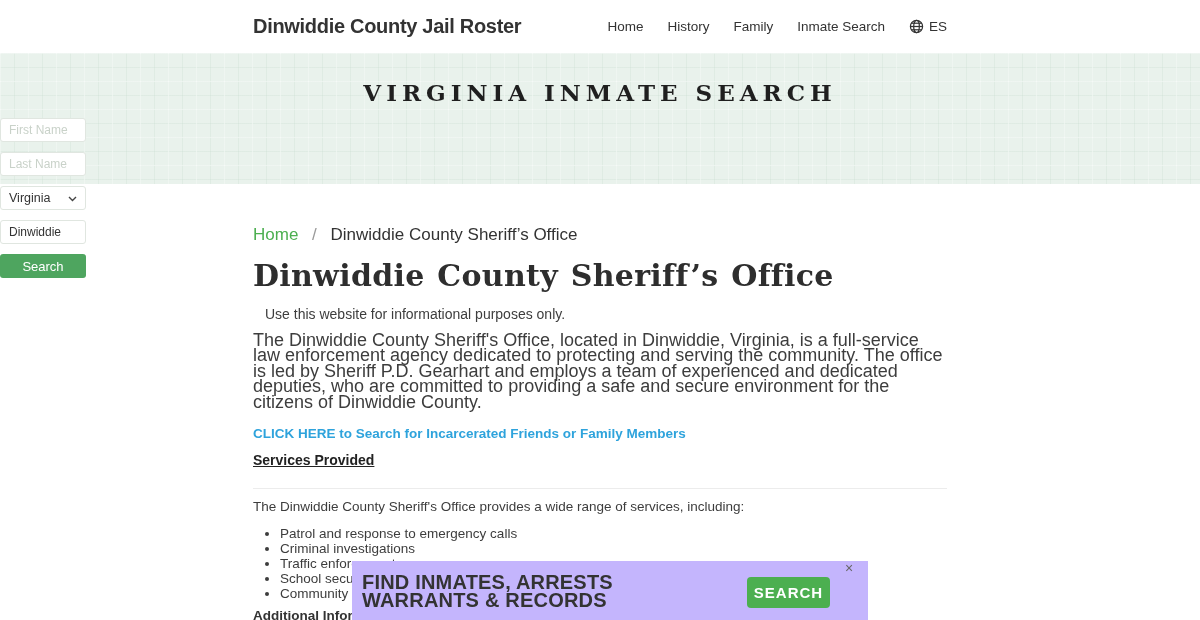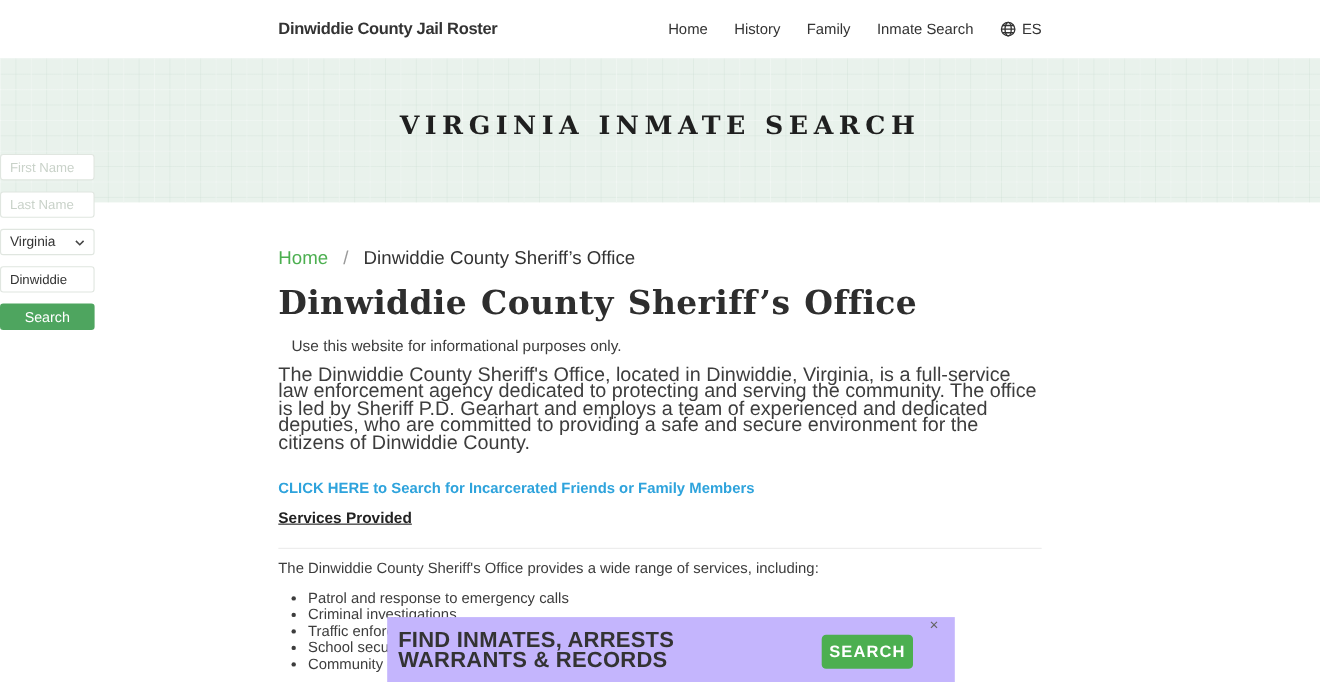--- a/index.html
+++ b/index.html
@@ -3,57 +3,57 @@
 <meta charset="utf-8">
 <style>
   * { margin:0; padding:0; box-sizing:border-box; }
   html,body { width:1200px; height:620px; overflow:hidden; background:#fff;
     font-family:"Liberation Sans", sans-serif; color:#3d3d3d; position:relative; }
   .container { width:694px; margin:0 auto; }
 
   
   .site-header { height:53px; background:#fff; }
   .site-header .container { height:100%; display:flex; align-items:center; justify-content:space-between; }
-  .site-title { font-size:15px; font-weight:bold; color:#333; letter-spacing:-0.3px; }
+  .site-title { font-size:20px; font-weight:bold; color:#333; letter-spacing:-0.3px; }
   .nav { display:flex; align-items:center; gap:24px; }
   .nav a { font-size:13.5px; color:#333; text-decoration:none; cursor:pointer; }
   .lang { display:flex; align-items:center; gap:5px; font-size:13.5px; color:#333; cursor:pointer; }
   .lang svg { display:block; }
 
   
   .hero { height:131px; background-color:#e9f2ec;
     background-image:
       linear-gradient(rgba(255,255,255,.5) 1px, transparent 1px),
       linear-gradient(90deg, rgba(255,255,255,.5) 1px, transparent 1px),
       linear-gradient(rgba(198,218,206,.28) 1px, transparent 1px),
       linear-gradient(90deg, rgba(198,218,206,.28) 1px, transparent 1px);
     background-size:28px 28px, 28px 28px, 14px 14px, 14px 14px;
     text-align:center; }
-  .hero-title { padding-top:48px; font-family:"DejaVu Serif", serif; font-weight:bold;
+  .hero-title { padding-top:26px; font-family:"DejaVu Serif", serif; font-weight:bold;
     font-size:23px; letter-spacing:5px; color:#1f1f1f; }
   .hero-form { margin-top:12px; display:flex; justify-content:center; gap:10px;flex-direction:column; }
   .hero-form input, .select-box { width:86px; height:24px; border:1px solid #e0e6e0;
     border-radius:3px; background:#fff; font-size:12px; padding:0 8px;
     font-family:"Liberation Sans", sans-serif; color:#333; }
   .hero-form input::placeholder { color:#c9d2c9; }
   .select-box { display:flex; align-items:center; justify-content:space-between; cursor:pointer; font-size:12.5px; }
   .select-box svg { flex:none; }
   .btn-search { width:86px; height:24px; background:#4ea55f; border:none; border-radius:3px;
     color:#fff; font-size:13px; font-family:"Liberation Sans", sans-serif; cursor:pointer; }
 
   
   .breadcrumb { margin-top:41px; font-size:17px; }
   .breadcrumb .bc-home { color:#4caf50; text-decoration:none; cursor:pointer; }
   .breadcrumb .bc-sep { color:#9a9a9a; margin:0 9px; }
   .breadcrumb .bc-current { color:#333; }
   .article-title { margin-top:13px; font-family:"DejaVu Serif", serif; font-weight:bold;
     font-size:30px; color:#2e2e2e; letter-spacing:0.3px; word-spacing:2px; }
   .disclaimer { margin-top:14px; font-size:14px; line-height:15.5px;margin-left:12px; }
   .intro { margin-top:10px; font-size:18px; line-height:15.5px; }
-  .click-link { display:block; margin-top:26px; font-size:13.5px; line-height:15.5px;
+  .click-link { display:block; margin-top:16px; font-size:13.5px; line-height:15.5px;
     font-weight:bold; color:#2ea3dc; text-decoration:none; cursor:pointer; }
   .services-heading { margin-top:6px; font-size:14px; line-height:25px; font-weight:bold; color:#222;text-decoration:underline; }
   .rule { margin-top:15px; border:none; border-top:1px solid #ececec; }
   .services-lead { margin-top:10px; font-size:13.5px; line-height:15.5px; }
   .services-list { margin-top:12px; padding-left:27px; }
   .services-list li { font-size:13.5px; line-height:15px; }
   .additional-heading { margin-top:7px; font-size:13.5px; line-height:15px; font-weight:bold; color:#333; }
   .additional-list { margin-top:14px; padding-left:27px; }
   .additional-list li { font-size:13px; line-height:15px; color:#4a4a4a; }
 

